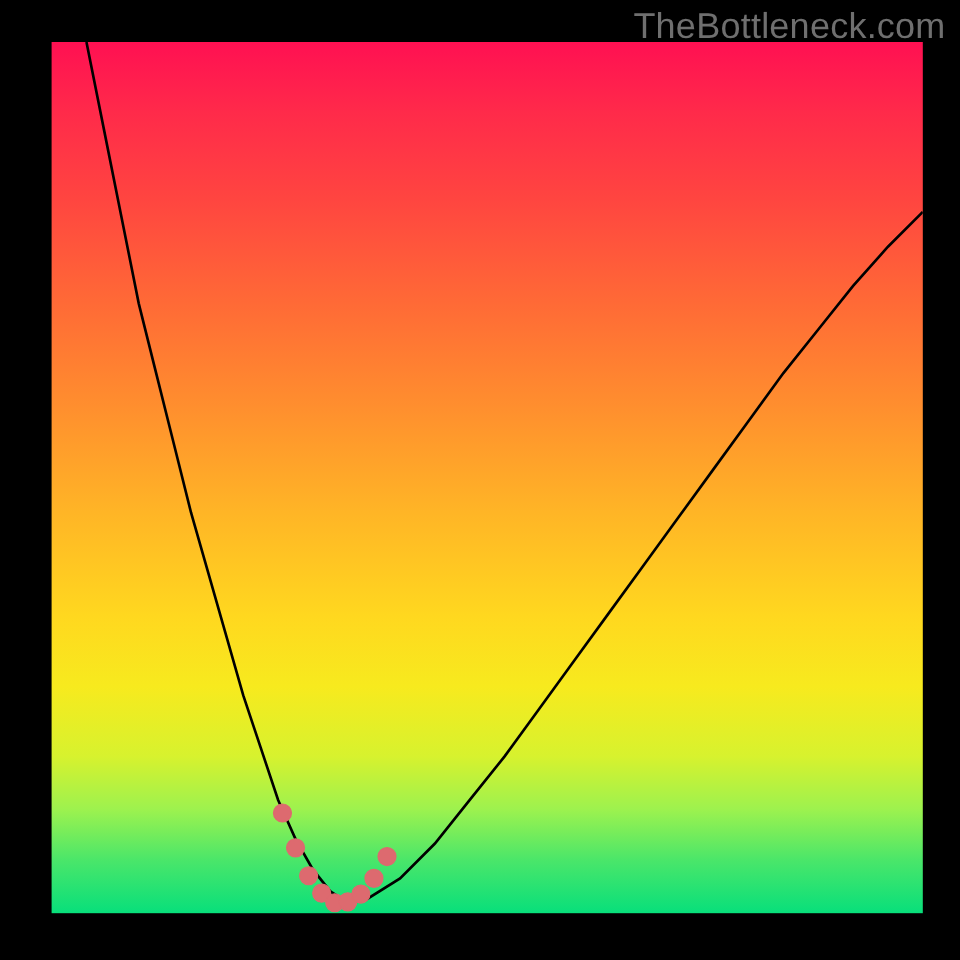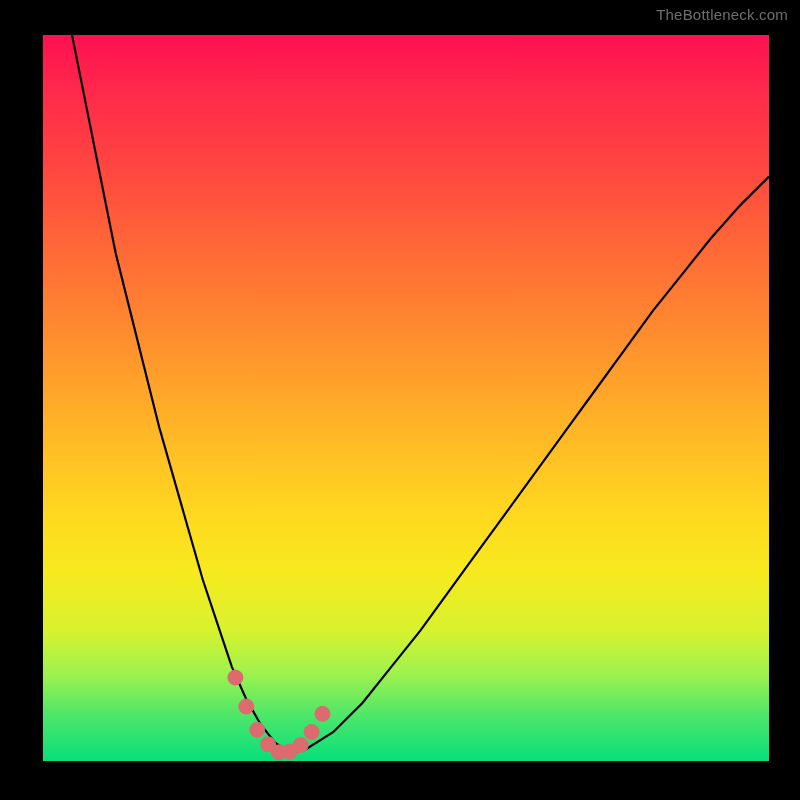--- a/index.html
+++ b/index.html
@@ -37,21 +37,21 @@
       #d7f22e 82%,
       #9ef24e 88%,
       #49e66a 94%,
       #08df7b 100%);
   }
   .watermark {
     position: absolute;
     top: 6px;
     right: 12px;
     color: #6f6f6f;
-    font-size: 15px;
+    font-size: 30px;
     font-weight: 500;
     letter-spacing: 0.2px;
   }
   svg.curve {
     position: absolute;
     left: 43px;
     top: 35px;
     width: 726px;
     height: 726px;
   }

